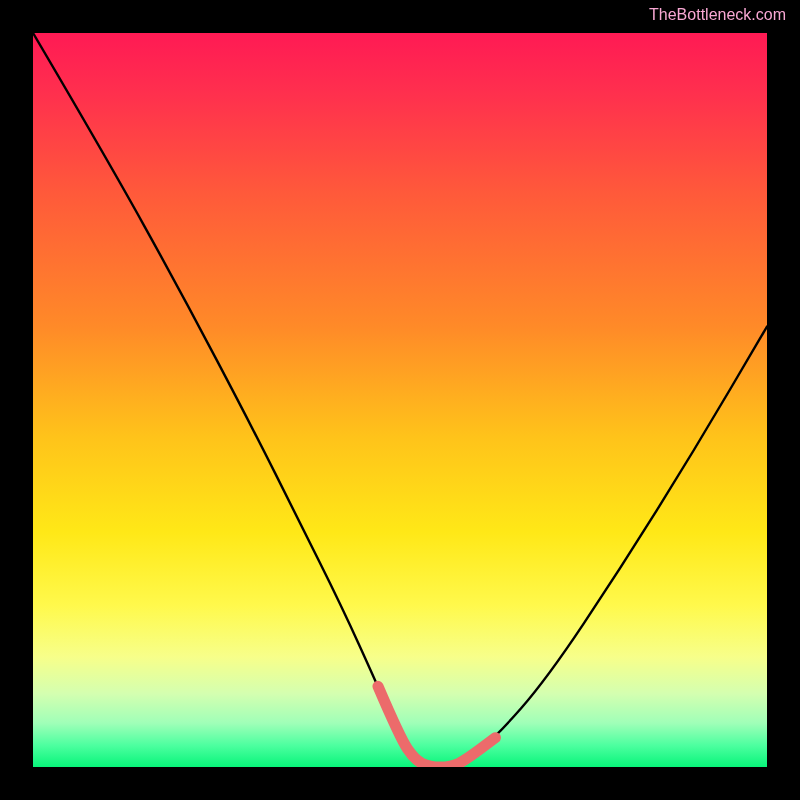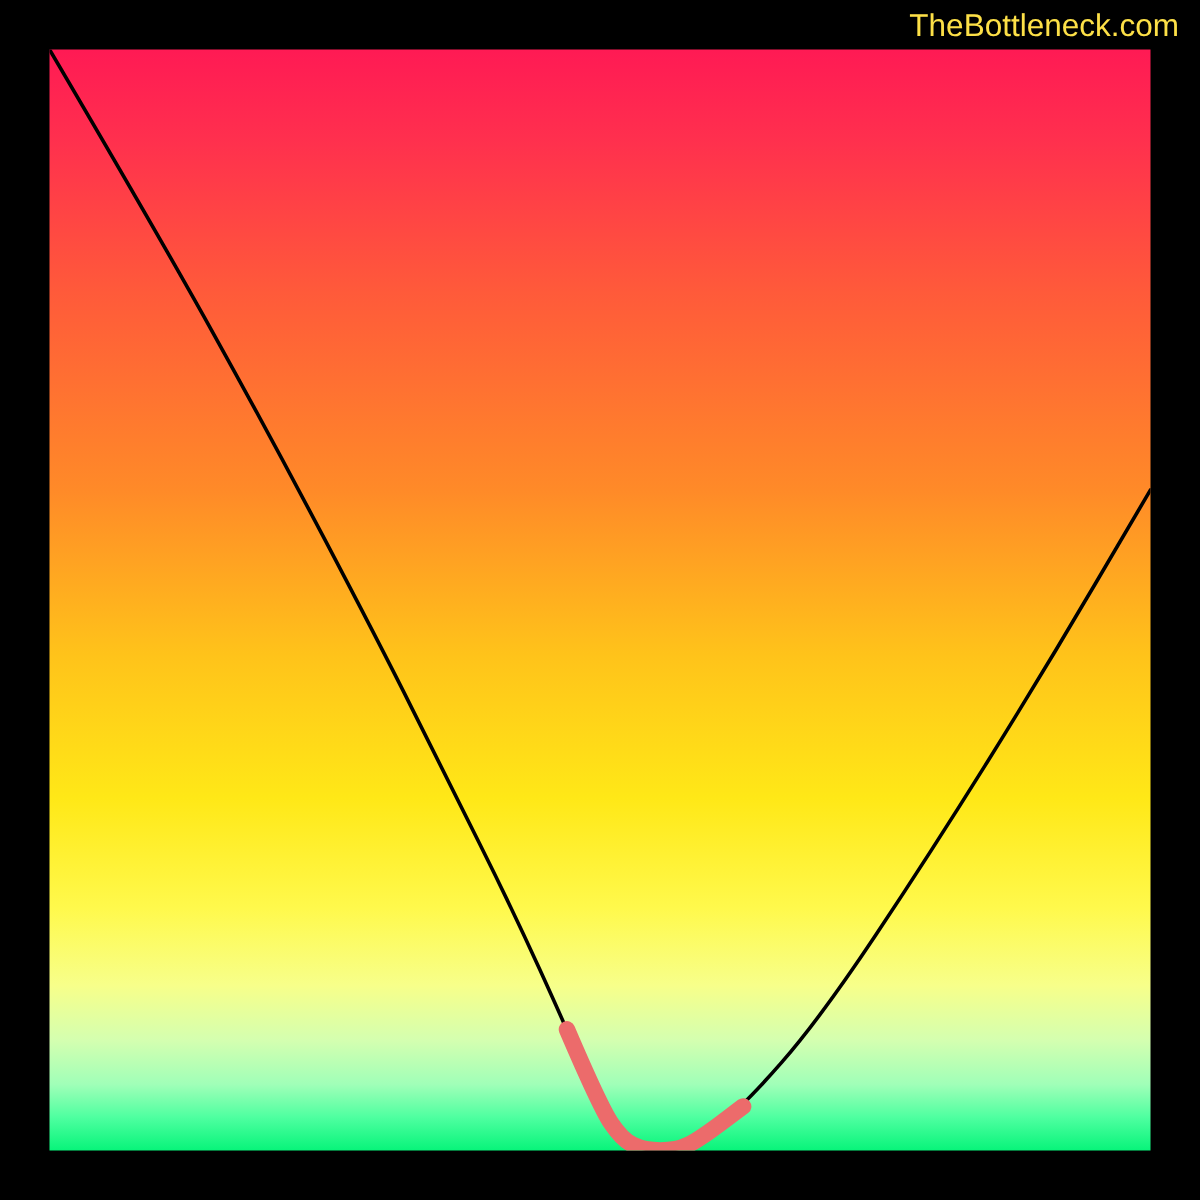--- a/index.html
+++ b/index.html
@@ -8,22 +8,22 @@
     height: 800px;
     background: #000;
     position: relative;
     font-family: Arial, Helvetica, sans-serif;
     overflow: hidden;
   }
   .watermark {
     position: absolute;
     top: 6px;
     right: 14px;
-    color: #fde047;
-    font-size: 21px;
+    color: #f9a8d4;
+    font-size: 16px;
     font-weight: 400;
     z-index: 10;
   }
   .frame {
     position: absolute;
     left: 33px;
     top: 33px;
     width: 734px;
     height: 734px;
   }

